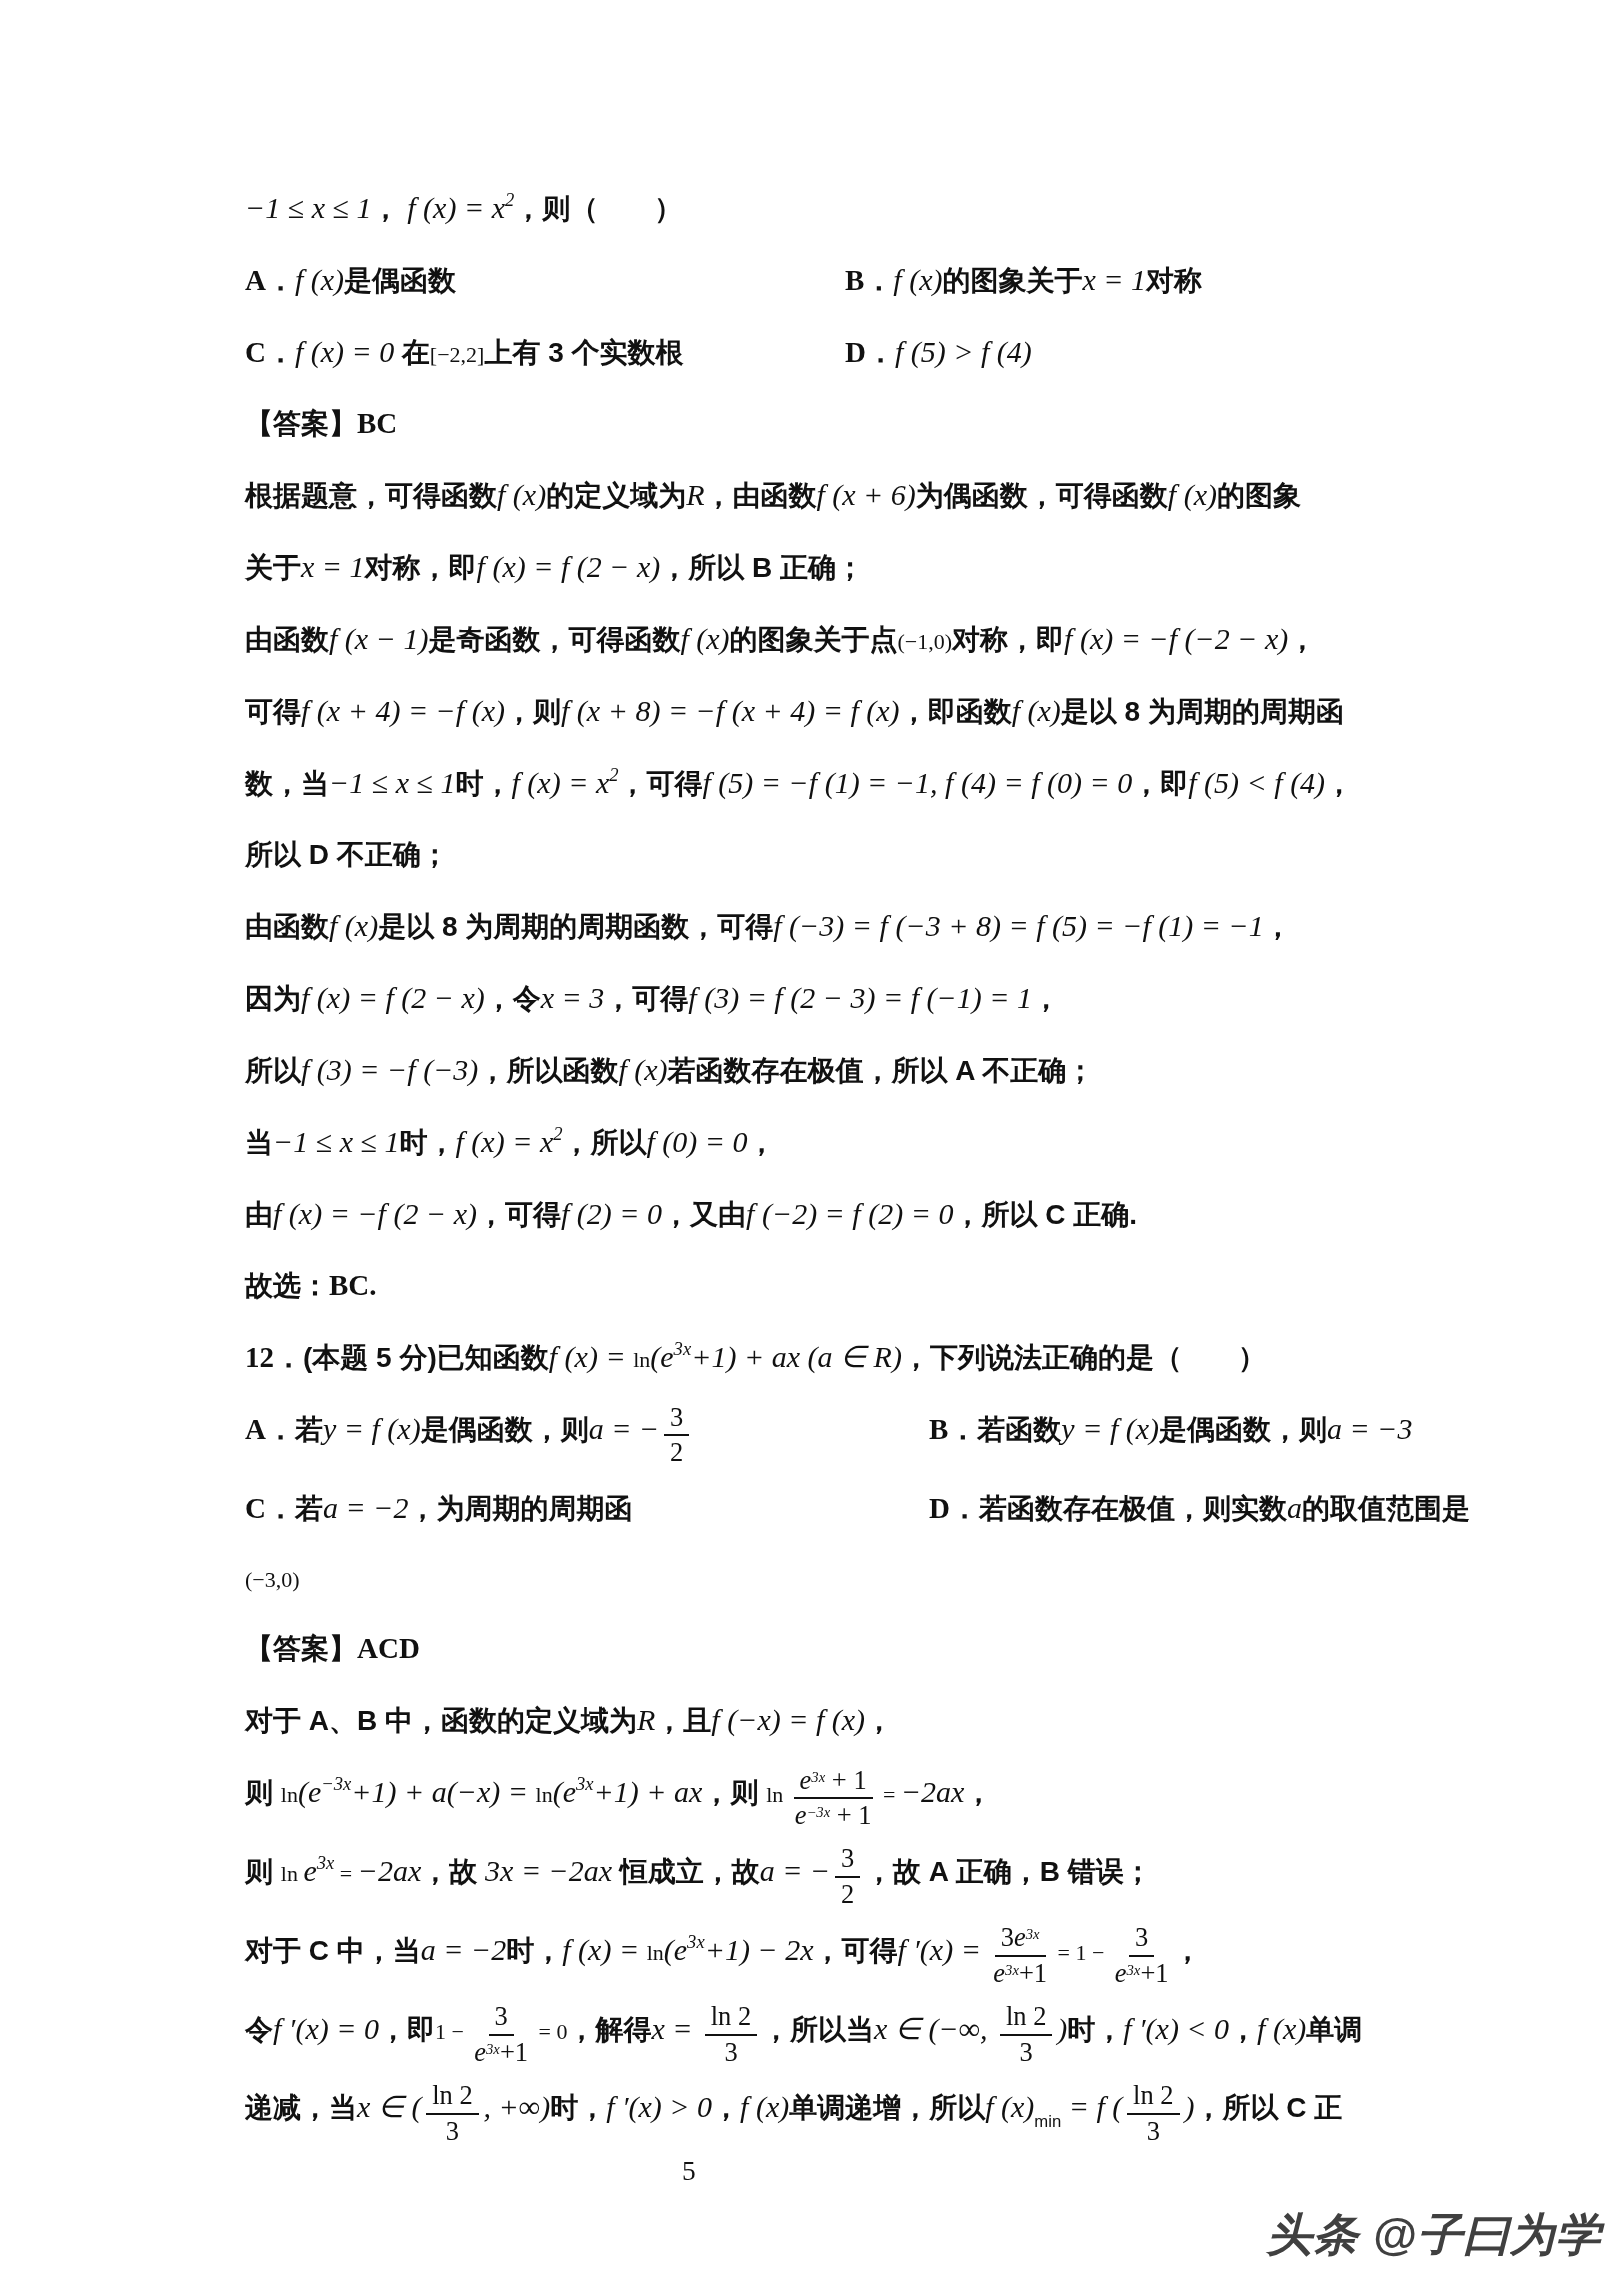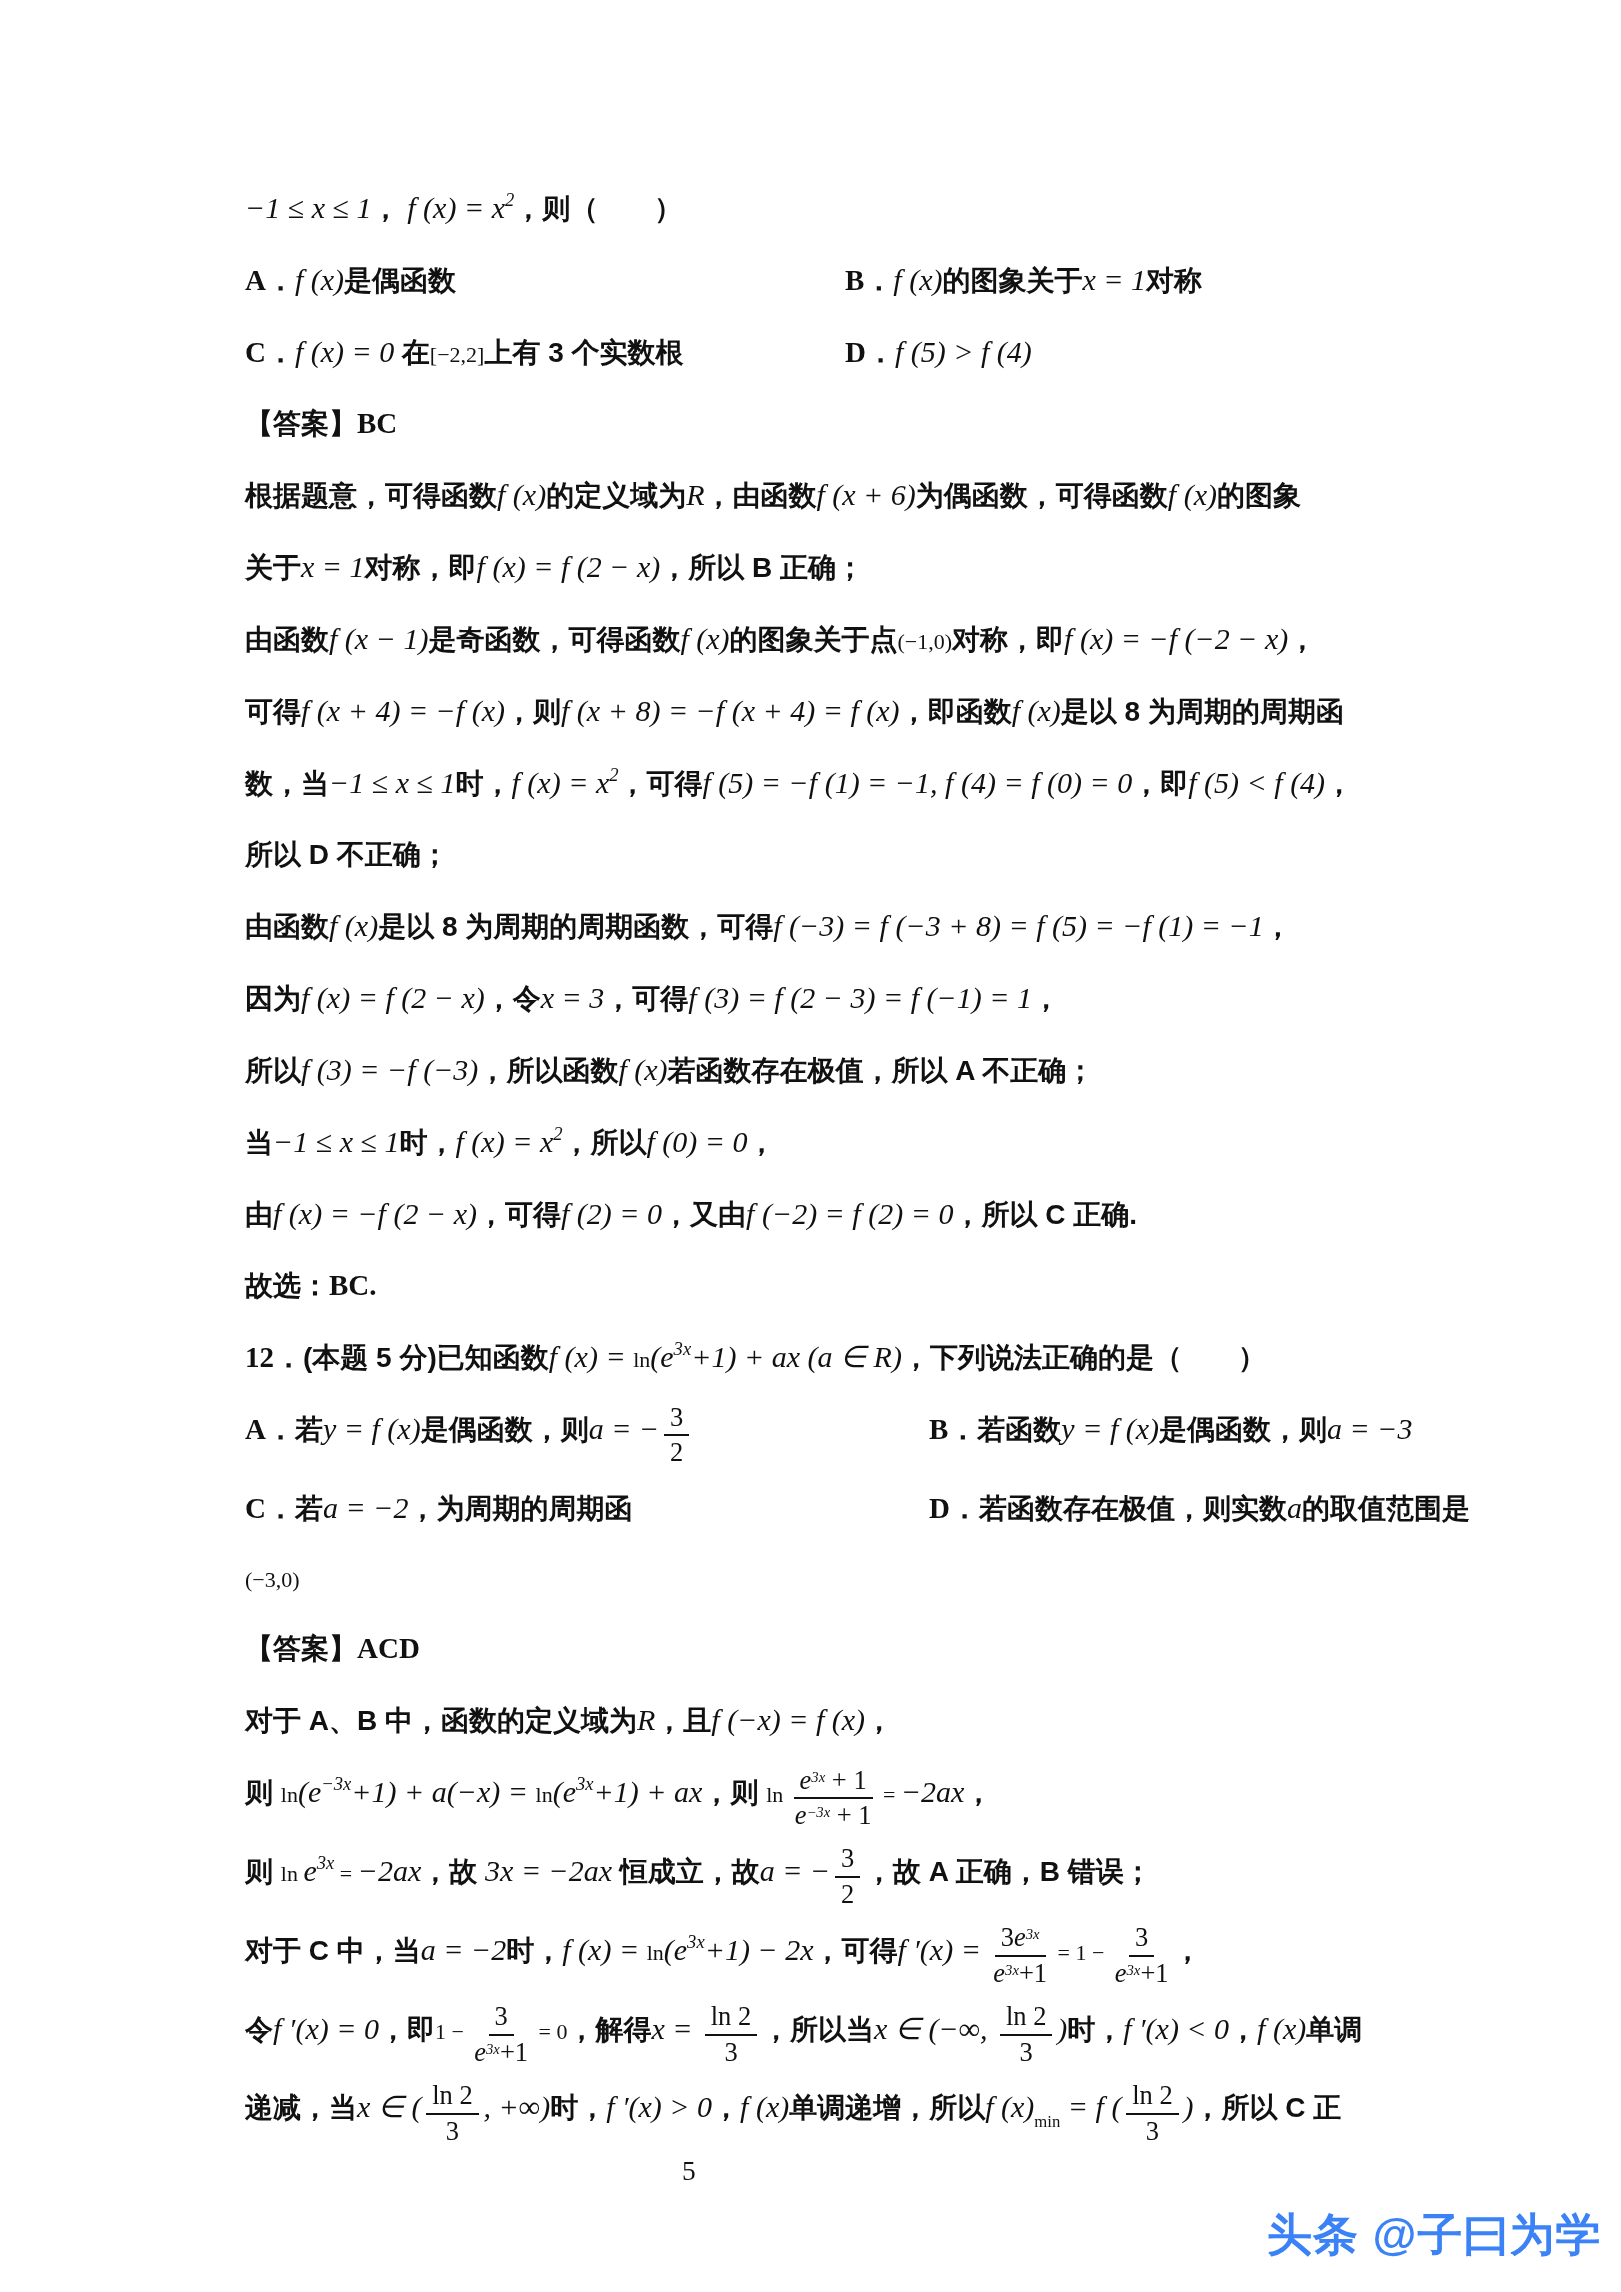--- a/index.html
+++ b/index.html
@@ -24,21 +24,21 @@
   .cols .col{flex:none;}
   .cols .col0{width:568px;}
   .cols.wide .col0{width:652px;}
   .cols .col1{flex:1;}
   
   .cn{font-family:"Liberation Sans",sans-serif;font-weight:700;font-size:28px;}
   .b{font-family:"Liberation Serif",serif;font-weight:700;font-size:29px;}
   .m{font-family:"Liberation Serif",serif;font-style:italic;font-size:30px;}
   .u{font-family:"Liberation Serif",serif;font-style:normal;font-size:22px;}
   .sup{font-family:"Liberation Serif",serif;font-style:italic;font-size:18.6px;position:relative;top:-11.8px;}
-  .sub{font-family:Liberation Serif, serif;font-style:normal;font-size:16.7px;position:relative;top:9.8px;}
+  .sub{font-family:Liberation Sans, sans-serif;font-style:normal;font-size:16.7px;position:relative;top:9.8px;}
   .frac{
     display:inline-flex;flex-direction:column;align-items:center;
     vertical-align:middle;margin:5.9px 4.9px;line-height:1.12;
   }
   .frac .num{border-bottom:2px solid #111;padding:0 5.9px 2px;}
   .frac .den{padding-top:2px;}
   .frac .m,.frac .u{font-size:26.5px;}
   .frac .sup{font-size:14.7px;top:-6.9px;}
   .page-number{
     position:absolute;left:682px;top:2156px;
@@ -120,15 +120,15 @@
         </span><span class="m">)</span><span class="cn">时，</span><span class="m">f ′(x) &lt; 0</span><span class="cn">，</span><span class="m">f (x)</span><span class="cn">单调</span></div>
       <div class="line"><span class="cn">递减，当</span><span class="m">x ∈ (</span><span class="frac">
           <span class="num"><span class="u">ln 2</span></span>
           <span class="den"><span class="u">3</span></span>
         </span><span class="m">, +∞)</span><span class="cn">时，</span><span class="m">f ′(x) &gt; 0</span><span class="cn">，</span><span class="m">f (x)</span><span class="cn">单调递增，所以</span><span class="m">f (x)</span><span class="sub">min</span><span class="m"> = f (</span><span class="frac">
           <span class="num"><span class="u">ln 2</span></span>
           <span class="den"><span class="u">3</span></span>
         </span><span class="m">)</span><span class="cn">，所以 C 正</span></div>
     </div>
   <div class="page-number">5</div>
-  <div class="watermark" style="color: #3b82f6;">头条 @子曰为学</div>
+  <div class="watermark" style="color: #404040; font-style: italic;">头条 @子曰为学</div>
 </div>
 
 
 </body></html>

